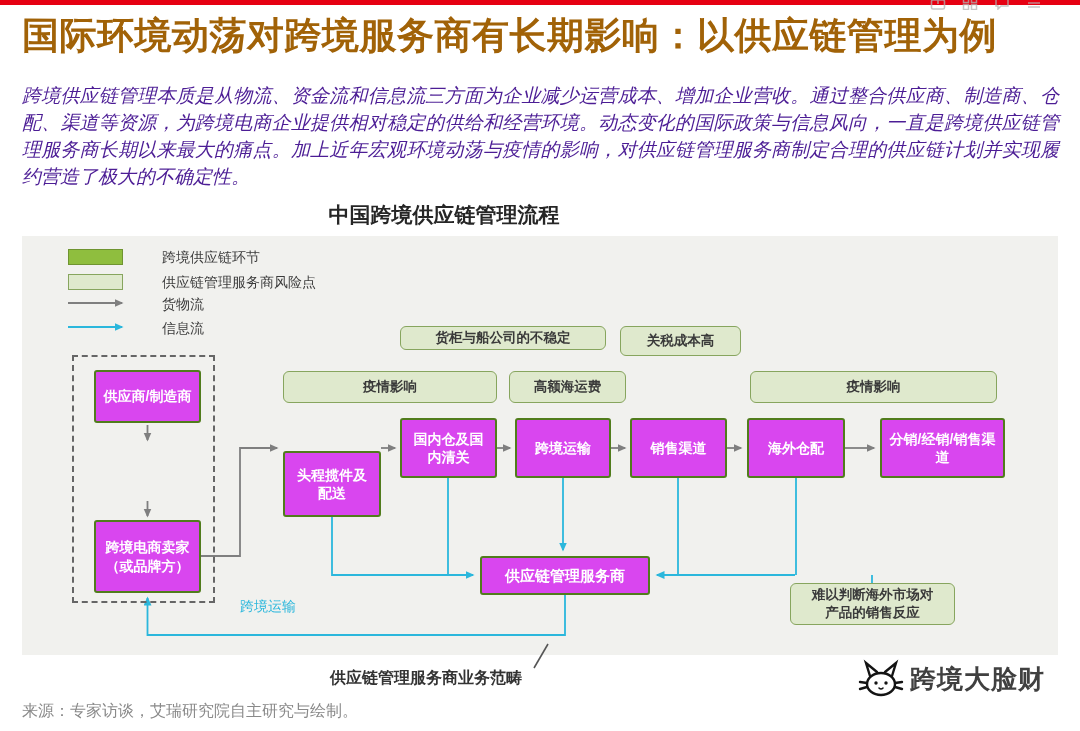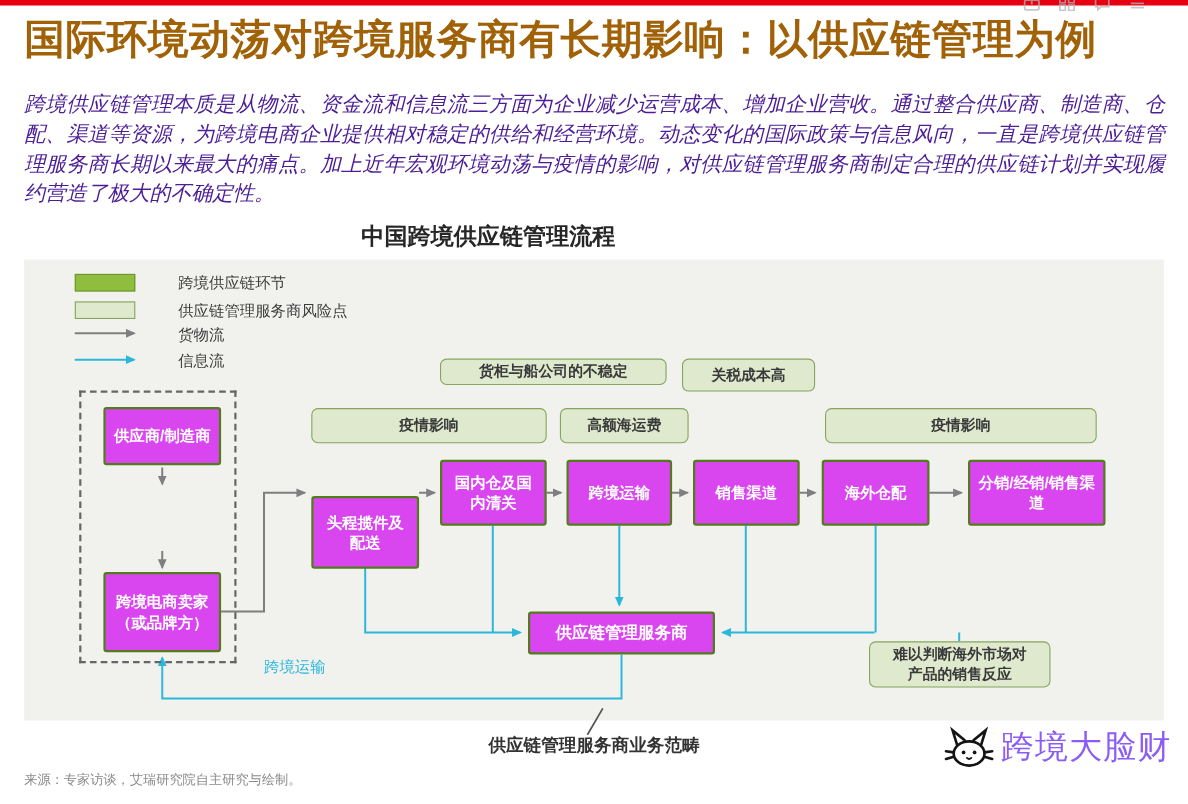--- a/index.html
+++ b/index.html
@@ -29,27 +29,27 @@
           display:flex; align-items:center; justify-content:center; text-align:center; padding:0 8px; }
   .dashed { position:absolute; border:2px dashed #666666; }
 
   .legend-swatch-solid { position:absolute; background:#8fbe3e; border:1px solid #6f9430; }
   .legend-swatch-light { position:absolute; background:#dfe9cd; border:1.5px solid #87a55e; }
   .legend-label { position:absolute; font-size:14px; color:#3c3c3c; line-height:18px; white-space:nowrap;margin-left:28px; }
 
   .plan-label { position:absolute; left:218px; top:362px; font-size:14px; color:#2bb7dc; white-space:nowrap; }
 
   .brace-tick { position:absolute; left:528px; top:642px; }
-  .scope-label { position:absolute; left:330px; top:668px; width:420px; text-align:center;
+  .scope-label { position:absolute; left:330px; top:668px; width:420px; text-align:left;
                  font-size:16px; font-weight:bold; color:#333333; }
 
-  .source { position:absolute; left:22px; top:701px; font-size:12px; color:#8a8a8a; }
+  .source { position:absolute; left:22px; top:701px; font-size:16px; color:#8a8a8a; }
 
   .watermark { position:absolute; left:858px; top:659px; display:flex; align-items:center; gap:6px; }
-  .watermark-text { font-size:30px; font-weight:normal; color:#8b5cf6; letter-spacing:1px; white-space:nowrap; }
+  .watermark-text { font-size:26px; font-weight:bold; color:#404040; letter-spacing:1px; white-space:nowrap; }
 </style>
 </head>
 <body>
 
 <div class="page">
 
   <div class="top-bar"></div>
 
   <div class="top-icons">
     <svg width="16" height="14" viewBox="0 0 16 14">

